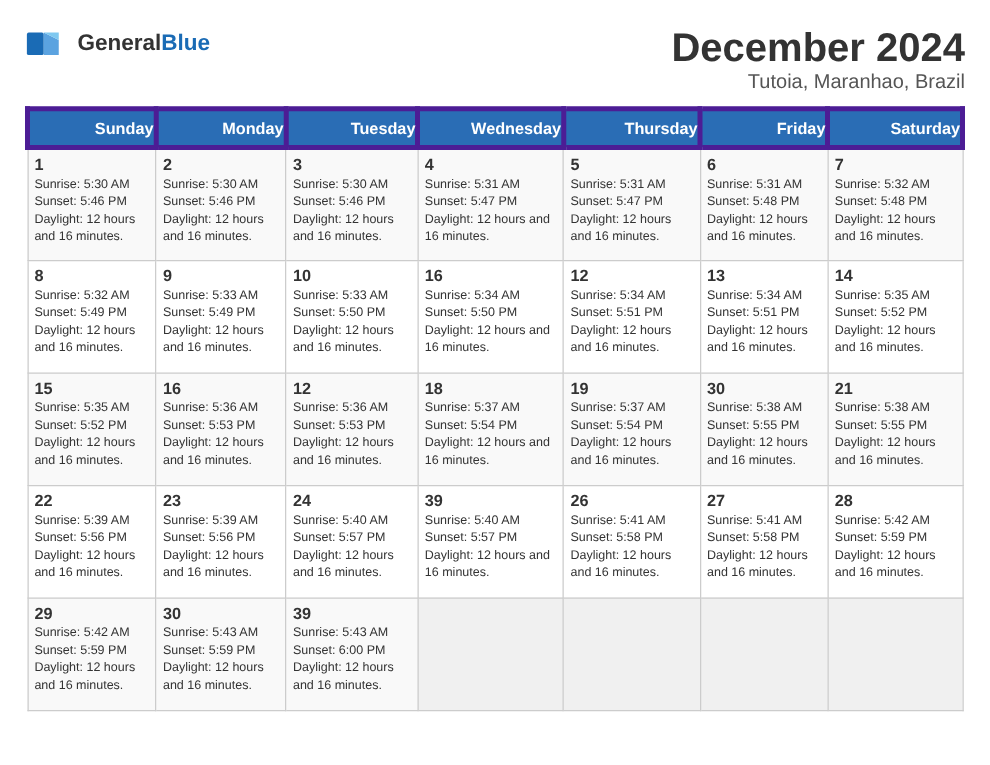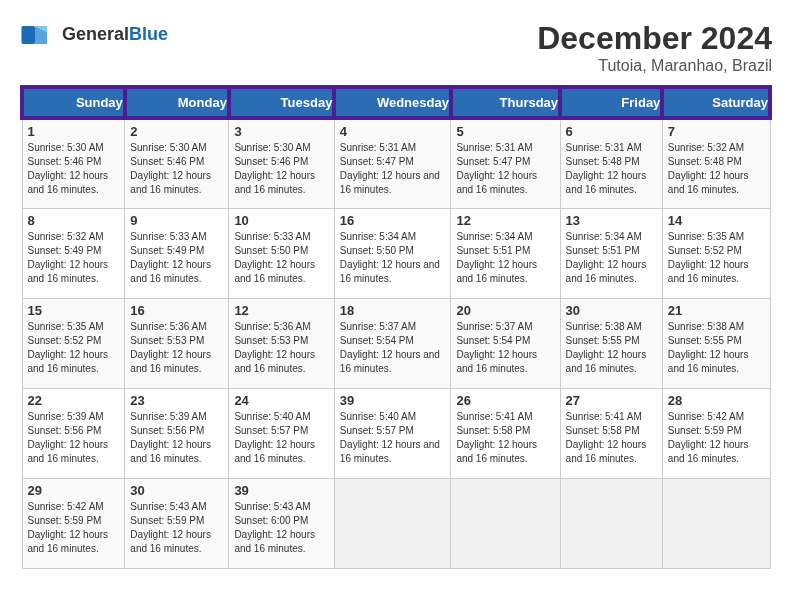--- a/index.html
+++ b/index.html
@@ -191,21 +191,21 @@
         </td>
         <td>
           <span class="day-number">12</span>
 <div class="day-info">Sunrise: 5:36 AM<br>Sunset: 5:53 PM<br>Daylight: 12 hours and 16 minutes.</div>
         </td>
         <td>
           <span class="day-number">18</span>
 <div class="day-info">Sunrise: 5:37 AM<br>Sunset: 5:54 PM<br>Daylight: 12 hours and 16 minutes.</div>
         </td>
         <td>
-          <span class="day-number">20</span>
+          <span class="day-number">19</span>
 <div class="day-info">Sunrise: 5:37 AM<br>Sunset: 5:54 PM<br>Daylight: 12 hours and 16 minutes.</div>
         </td>
         <td>
           <span class="day-number">30</span>
 <div class="day-info">Sunrise: 5:38 AM<br>Sunset: 5:55 PM<br>Daylight: 12 hours and 16 minutes.</div>
         </td>
         <td>
           <span class="day-number">21</span>
 <div class="day-info">Sunrise: 5:38 AM<br>Sunset: 5:55 PM<br>Daylight: 12 hours and 16 minutes.</div>
         </td>

